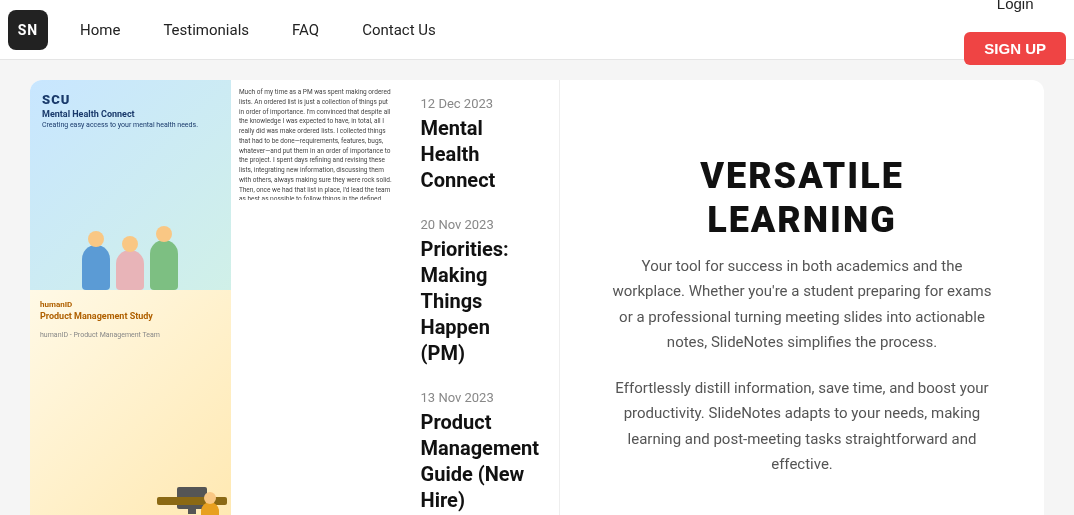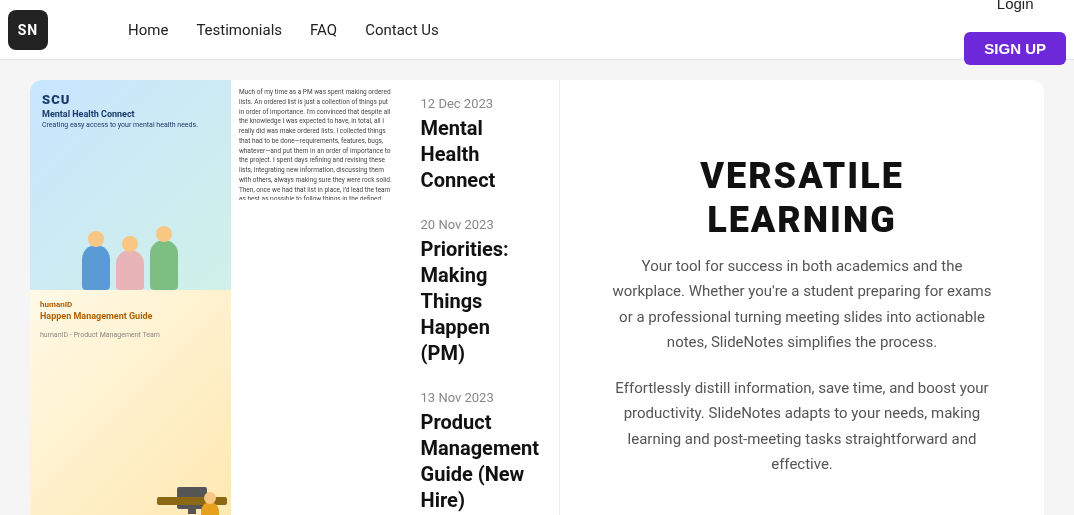--- a/index.html
+++ b/index.html
@@ -29,24 +29,23 @@
       align-items: center;
       justify-content: center;
       color: #fff;
       font-weight: 700;
       font-size: 14px;
       letter-spacing: 1px;
       flex-shrink: 0;
     }
     .navbar-links {
       display: flex;
-      gap: 28px;
+      gap: 43px;
       align-items: flex-end;
       flex: 1;
-      margin-left: 48px;
     }
     .navbar-link {
       color: #222;
       text-decoration: none;
       font-size: 15px;
       cursor: pointer;
     }
     .navbar-actions {
       display: flex;
       align-items: center;
@@ -54,21 +53,21 @@
       flex-direction: column;
     }
     .btn-login {
       background: none;
       border: none;
       font-size: 15px;
       color: #222;
       cursor: pointer;
     }
     .btn-signup {
-      background: #6d28d9;
+      background: #ef4444;
       color: #fff;
       border: none;
       border-radius: 6px;
       padding: 8px 20px;
       font-size: 15px;
       font-weight: 600;
       cursor: pointer;
     }
 
     
@@ -333,21 +332,21 @@
           <div style="font-size:7px;color:#1a3a6b;margin-top:2px;">Creating easy access to your mental health needs.</div>
           <div class="thumb-mental-people">
             <div class="person-figure"></div>
             <div class="person-figure p2"></div>
             <div class="person-figure p3"></div>
           </div>
         </div>
 
         <div class="thumb-pm">
           <div class="pm-badge">humanID</div>
-          <div class="pm-title-text">Happen Management Guide</div>
+          <div class="pm-title-text">Product Management Study</div>
           <div class="pm-sub">humanID - Product Management Team</div>
           <div class="pm-desk-figure">
             <div class="desk-shape">
               <div class="desk-monitor"></div>
               <div class="desk-top"></div>
               <div class="desk-person-pm"></div>
             </div>
           </div>
         </div>
       </div>

